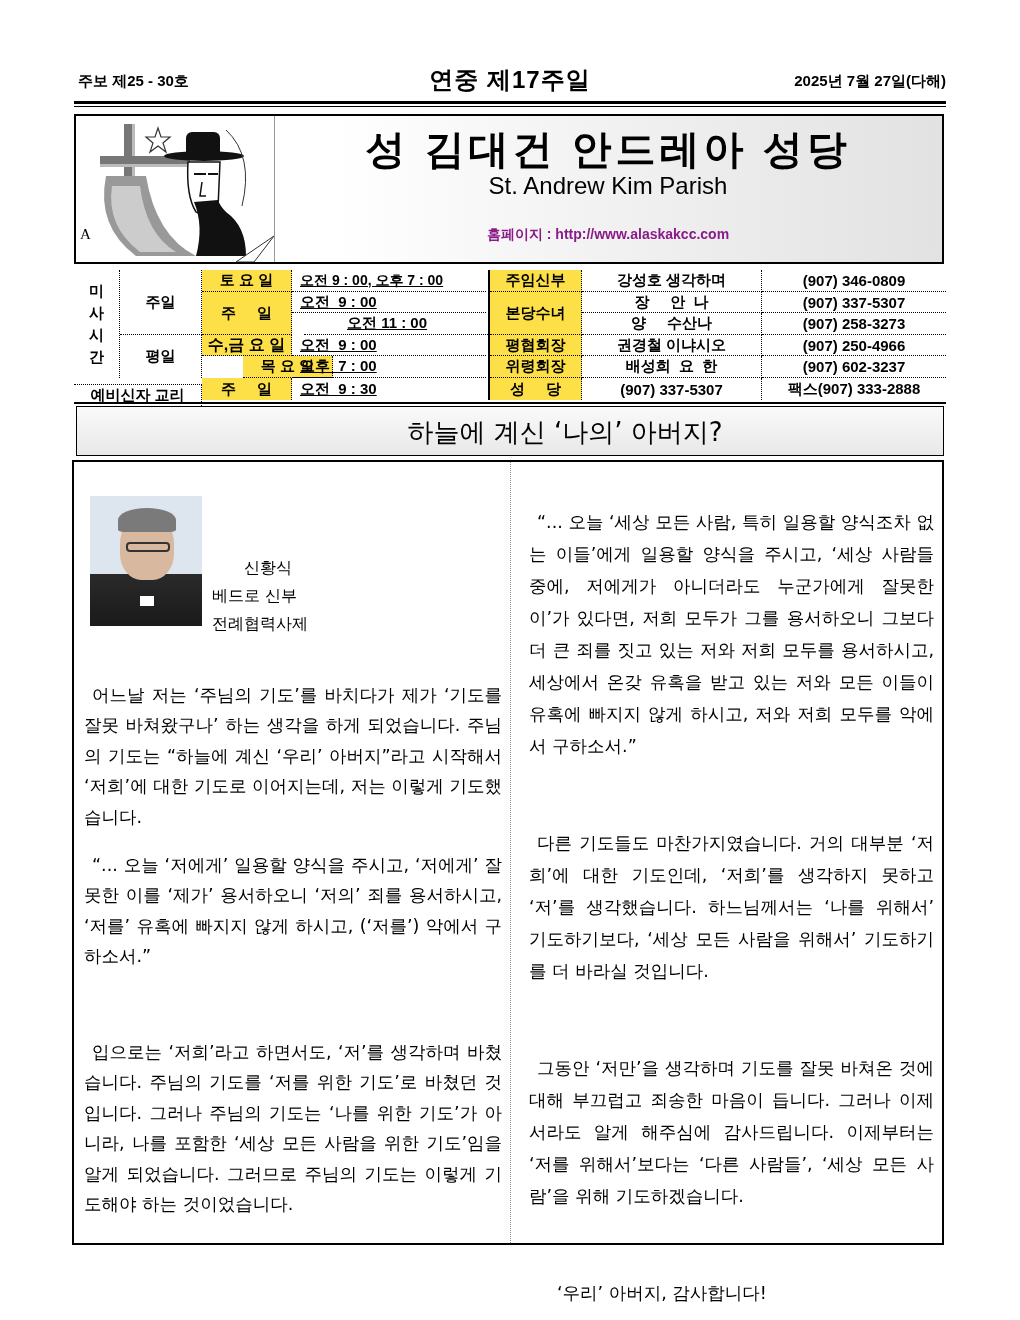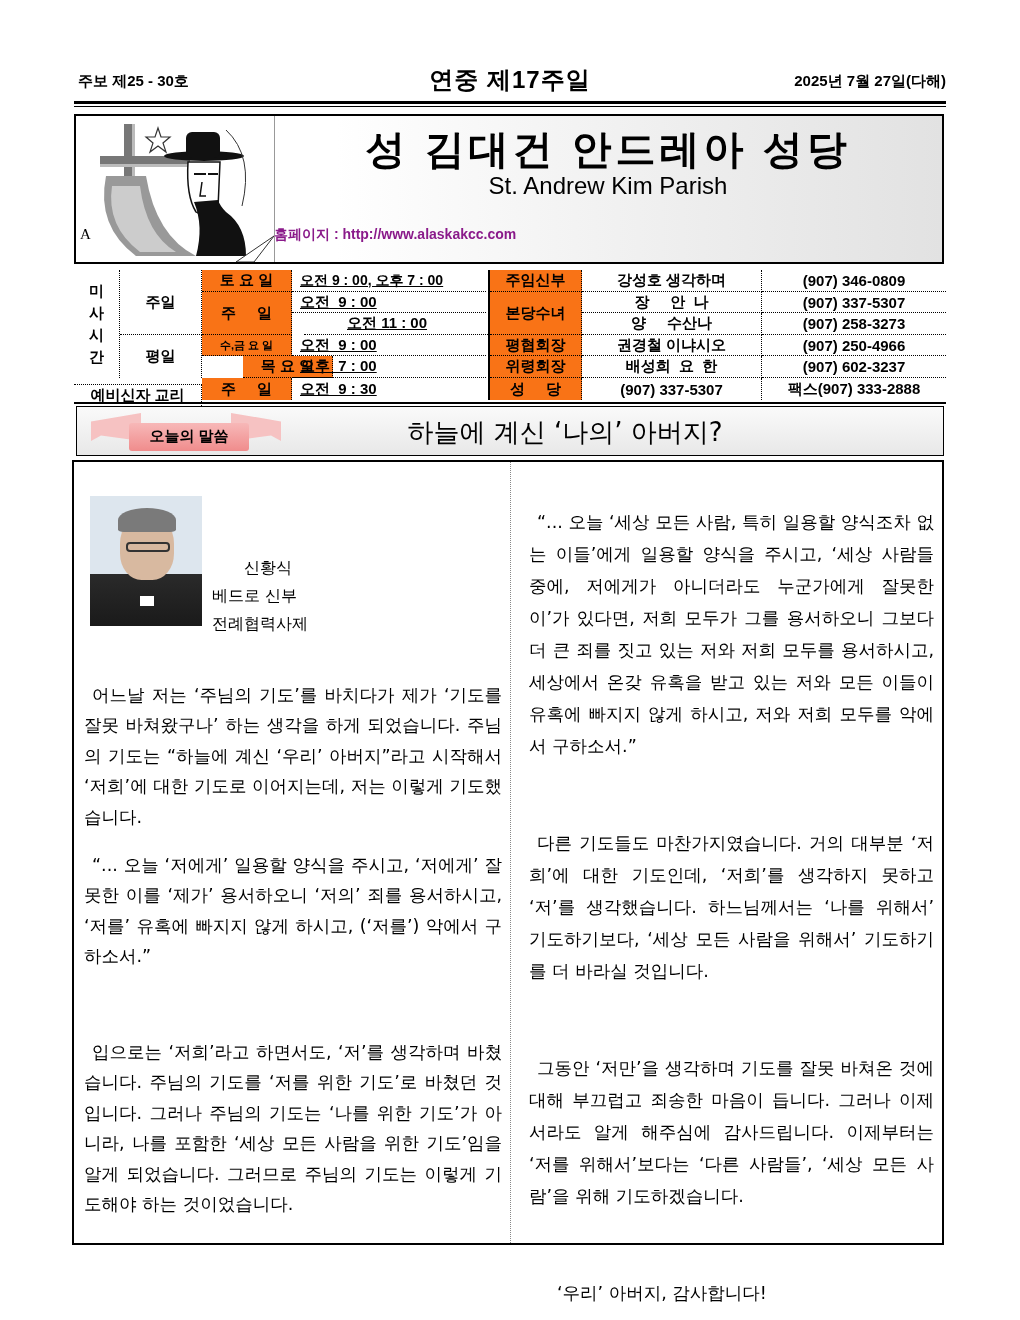--- a/index.html
+++ b/index.html
@@ -14,27 +14,27 @@
   .rule-thin  { position:absolute; left:74px; width:872px; top:106px; height:1px; background:#000; }
 
   
   .masthead { position:absolute; left:74px; top:114px; width:870px; height:150px; border:2px solid #000; box-sizing:border-box;
               background:linear-gradient(90deg,#ffffff 0%, #ffffff 30%, #f2f2f2 60%, #e2e2e2 100%); }
   .logo-box { position:absolute; left:0; top:0; width:198px; height:146px; background:#fff; border-right:1px solid #999; }
   .logo-corner { position:absolute; left:4px; top:110px; font-family:"Liberation Serif", serif; font-size:15px; }
   .church-ko { position:absolute; left:198px; right:0; top:6px; text-align:center; font-size:40px; font-weight:bold; letter-spacing:4px; font-family:"Liberation Sans", sans-serif; }
   .church-en { position:absolute; left:198px; right:0; top:56px; text-align:center; font-size:24px; font-family:"Liberation Sans", sans-serif; }
   .church-addr { position:absolute; left:198px; right:0; top:88px; text-align:center; font-size:15px; font-style:italic; font-weight:bold; font-family:"Liberation Sans", sans-serif; }
-  .church-web { position:absolute; left:198px; right:0; top:110px; font-size:14px; font-weight:bold; color:#8a1a8a; font-family:"Liberation Sans", sans-serif; }
+  .church-web { position:absolute; left:198px; right:0; top:110px; text-align:center; font-size:14px; font-weight:bold; color:#8a1a8a; font-family:"Liberation Sans", sans-serif; }
   .sched-wrap { position:absolute; left:74px; top:268px; width:872px; height:134px; border-top:0; border-bottom:2px solid #000; }
   .grid { position:absolute; left:74px; top:270px; width:872px; height:130px; }
   .cell { position:absolute; display:flex; align-items:center; justify-content:center; font-family:"Liberation Sans", sans-serif; font-weight:bold; font-size:15px; box-sizing:border-box; }
   .dot-r { border-right:1px dotted #000; }
   .dot-b { border-bottom:1px dotted #000; }
-  .gray { background:#f97316; }
+  .gray { background:#fde047; }
   .u { text-decoration:underline; }
   .left { justify-content:flex-start; padding-left:8px; }
 
   
   .banner { position:absolute; left:76px; top:406px; width:868px; height:50px; border:1px solid #000; box-sizing:border-box;
             background:linear-gradient(180deg,#fafafa 0%, #e8e8e8 100%); }
   .ribbon { position:absolute; left:14px; top:6px; width:190px; height:38px; }
   .ribbon .band { position:absolute; left:38px; top:10px; width:120px; height:28px; background:linear-gradient(180deg,#f7b8b8,#f08c8c); border-radius:3px; }
   .ribbon .wing { position:absolute; top:0; width:50px; height:28px; background:#f6c2c2; }
   .ribbon .wing.l { left:0; clip-path:polygon(0 30%,100% 0,100% 100%,20% 80%,0 100%); }
@@ -112,21 +112,21 @@
     <span>사</span>
     <span>시</span>
     <span>간</span>
   </div>
 
   <div class="cell dot-r dot-b" style="left:46px;top:0;width:82px;height:65px;">주일</div>
   <div class="cell dot-r" style="left:46px;top:65px;width:82px;height:43px;">평일</div>
 
   <div class="cell gray dot-r dot-b" style="left:128px;top:0;width:90px;height:22px;">토 요 일</div>
   <div class="cell gray dot-r dot-b" style="left:128px;top:22px;width:90px;height:43px;white-space:pre;">주     일</div>
-  <div class="cell gray dot-r dot-b" style="left:128px;top:65px;width:90px;height:21px;font-size:11px;">수,금 요 일</div>
+  <div class="cell gray dot-r dot-b" style="left:128px;top:65px;width:90px;height:21px;font-size:16px;">수,금 요 일</div>
   <div class="cell gray dot-r dot-b" style="left:128px;top:86px;width:90px;height:22px;margin-left:41px;">목 요 일</div>
 
   <div class="cell dot-b left u" style="left:218px;top:0;width:194px;height:22px;font-size:14px;">오전 9 : 00, 오후 7 : 00</div>
   <div class="cell dot-b left u" style="left:218px;top:22px;width:194px;height:21px;white-space:pre;">오전  9 : 00</div>
   <div class="cell dot-b left u" style="left:230px;top:43px;width:194px;height:22px;white-space:pre;padding-left:43px;">오전 11 : 00</div>
   <div class="cell dot-b left u" style="left:218px;top:65px;width:194px;height:21px;white-space:pre;">오전  9 : 00</div>
   <div class="cell dot-b left u" style="left:218px;top:86px;width:194px;height:22px;white-space:pre;">오후  7 : 00</div>
 
   <div class="cell dot-r" style="left:0;top:108px;width:128px;height:22px;border-top:1px dotted #000;margin-top:6px;">예비신자 교리</div>
   <div class="cell gray dot-r" style="left:128px;top:108px;width:90px;height:22px;white-space:pre;">주     일</div>
@@ -149,26 +149,20 @@
 
   <div class="cell dot-b" style="left:688px;top:0;width:184px;height:22px;">(907) 346-0809</div>
   <div class="cell dot-b" style="left:688px;top:22px;width:184px;height:21px;">(907) 337-5307</div>
   <div class="cell dot-b" style="left:688px;top:43px;width:184px;height:22px;">(907) 258-3273</div>
   <div class="cell dot-b" style="left:688px;top:65px;width:184px;height:21px;">(907) 250-4966</div>
   <div class="cell dot-b" style="left:688px;top:86px;width:184px;height:22px;">(907) 602-3237</div>
   <div class="cell" style="left:688px;top:108px;width:184px;height:22px;">팩스(907) 333-2888</div>
 </div>
 
 <div class="banner">
-  <div class="ribbon">
-    <div class="wing l"></div>
-    <div class="wing r"></div>
-    <div class="band"></div>
-    <div class="label">오늘의 말씀</div>
-  </div>
   <div class="sermon-title">하늘에 계신 ‘나의’ 아버지?</div>
 </div>
 
 <div class="article">
   <div class="col-divider"></div>
 
   <div class="photo">
     <div class="face"></div>
     <div class="hair"></div>
     <div class="glasses"></div>

